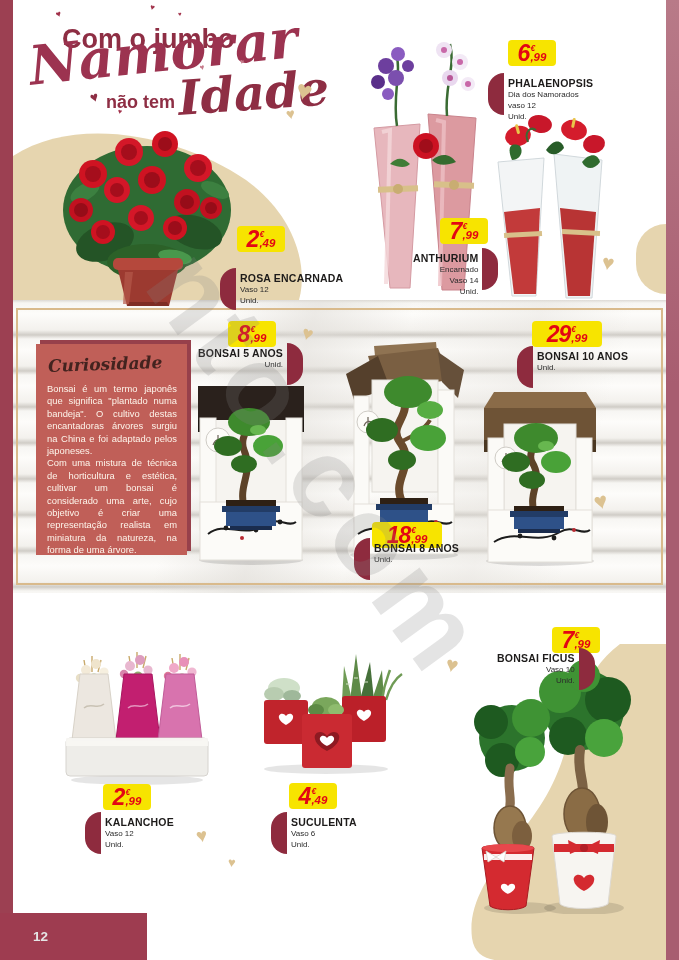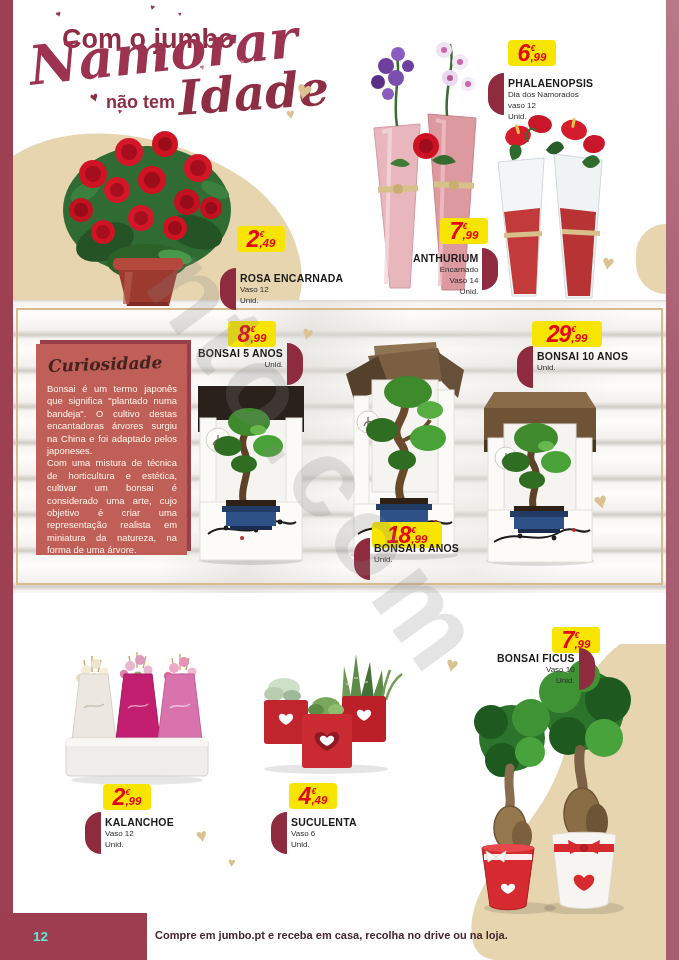--- a/index.html
+++ b/index.html
@@ -54,21 +54,21 @@
   
   .product{position:absolute;z-index:5;}
   .product svg{display:block;}
   
   .watermark{position:absolute;left:225px;top:225px;z-index:8;transform:rotate(54deg);
      transform-origin:left top;font-size:112px;font-weight:bold;letter-spacing:8px;
      color:rgba(130,130,130,.22);white-space:nowrap;}
   
   .pagebox{position:absolute;left:0;top:913px;width:147px;height:47px;background:#9e3c50;z-index:41;
      display:flex;align-items:center;}
-  .pagenum{color:#5eead4;font-weight:bold;font-size:13.5px;margin-left:33px;}
+  .pagenum{color:#e5e5e5;font-weight:bold;font-size:13.5px;margin-left:33px;}
   .footer-text{position:absolute;left:155px;top:929px;font-size:11px;font-weight:bold;
      color:#472731;z-index:41;white-space:nowrap;}
 </style>
 </head>
 <body>
 
 <div id="page">
 
   <svg class="blob" style="left:13px;top:128px;" width="290" height="178" viewBox="0 0 290 178">
     <path d="M0,28 C65,-14 168,8 233,52 C288,92 296,148 284,178 L0,178 Z" fill="#e6d5af"></path>
@@ -548,15 +548,14 @@
   </div>
 
   <div class="watermark">nto.com</div>
 
   <div class="border-left"></div>
   <div class="border-right"></div>
 
   <div class="pagebox">
     <span class="pagenum">12</span>
   </div>
-  <div class="footer-text">Compre em jumbo.pt e receba em casa, recolha no drive ou na loja.</div>
 
 </div>
 
 </body></html>

